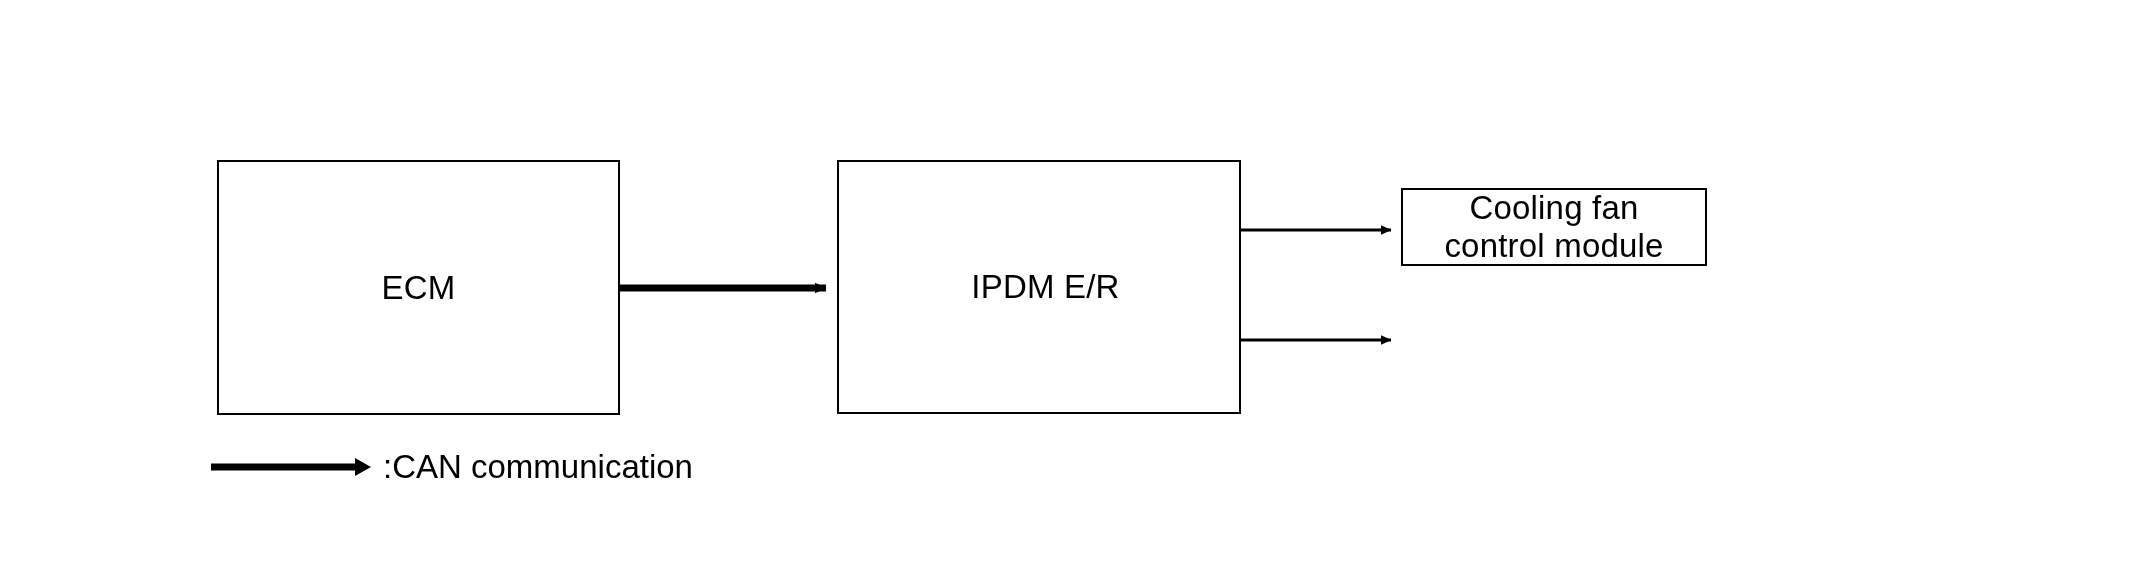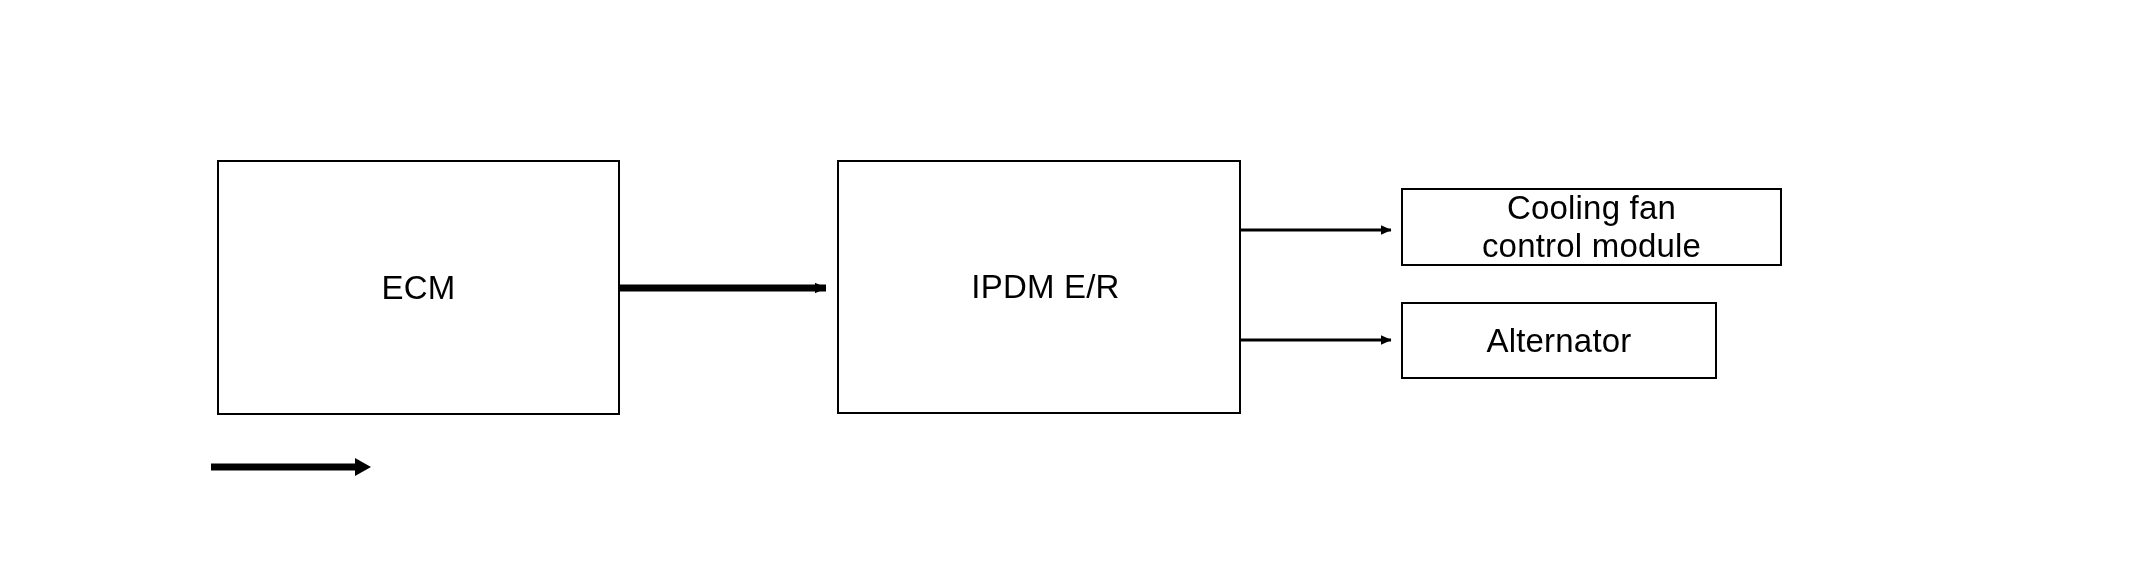--- a/index.html
+++ b/index.html
@@ -45,21 +45,21 @@
   #node-ipdm {
     left: 837px;
     top: 160px;
     width: 404px;
     height: 254px;
     padding-left: 13px;
   }
   #node-cooling-fan {
     left: 1401px;
     top: 188px;
-    width: 381px;
+    width: 306px;
     height: 78px;
   }
   #node-alternator {
     left: 1401px;
     top: 302px;
     width: 316px;
     height: 77px;
   }
   .edge-svg {
     position: absolute;
@@ -120,24 +120,22 @@
 
   <div class="node" id="node-ipdm">
     <span class="node-label">IPDM E/R</span>
   </div>
 
   <div class="node" id="node-cooling-fan">
     <span class="node-label">Cooling fan
 control module</span>
   </div>
 
-  <div class="node" id="node-alternator">
-    <span class="node-label">Alternator</span>
-  </div>
 
   <div class="legend">
     <svg class="legend-arrow" viewBox="0 0 160 24" xmlns="http://www.w3.org/2000/svg">
       <line x1="0" y1="12" x2="146" y2="12" stroke="#000000" stroke-width="7"></line>
       <path d="M144,3 L160,12 L144,21 Z" fill="#000000"></path>
     </svg>
+    <span class="legend-text">:CAN communication</span>
   </div>
 
 </div>
 
 </body></html>

